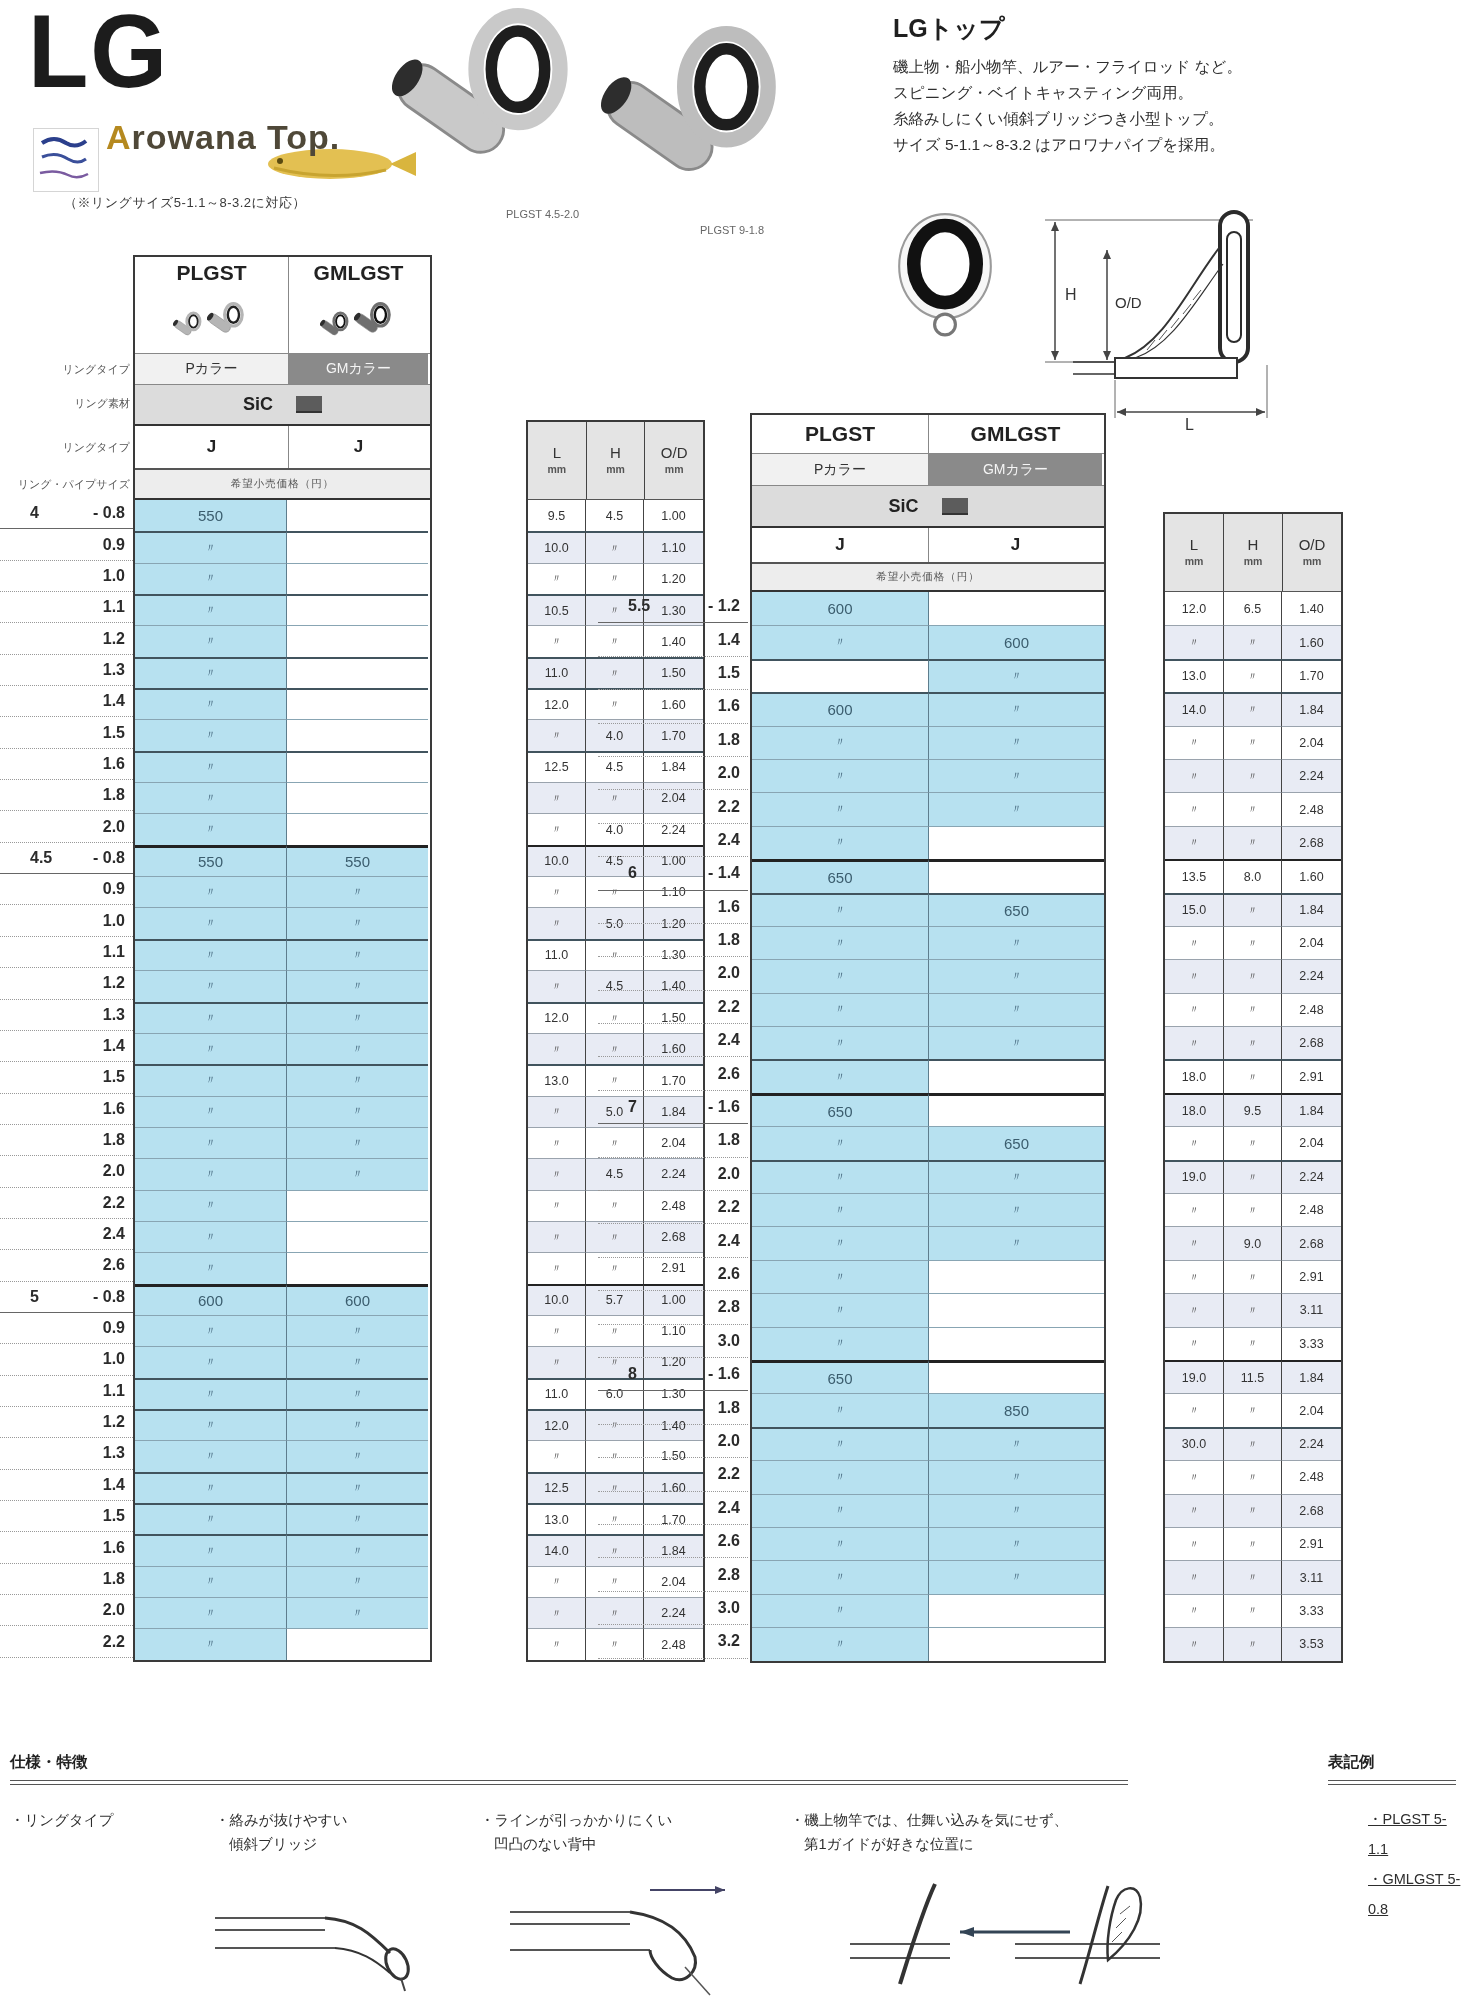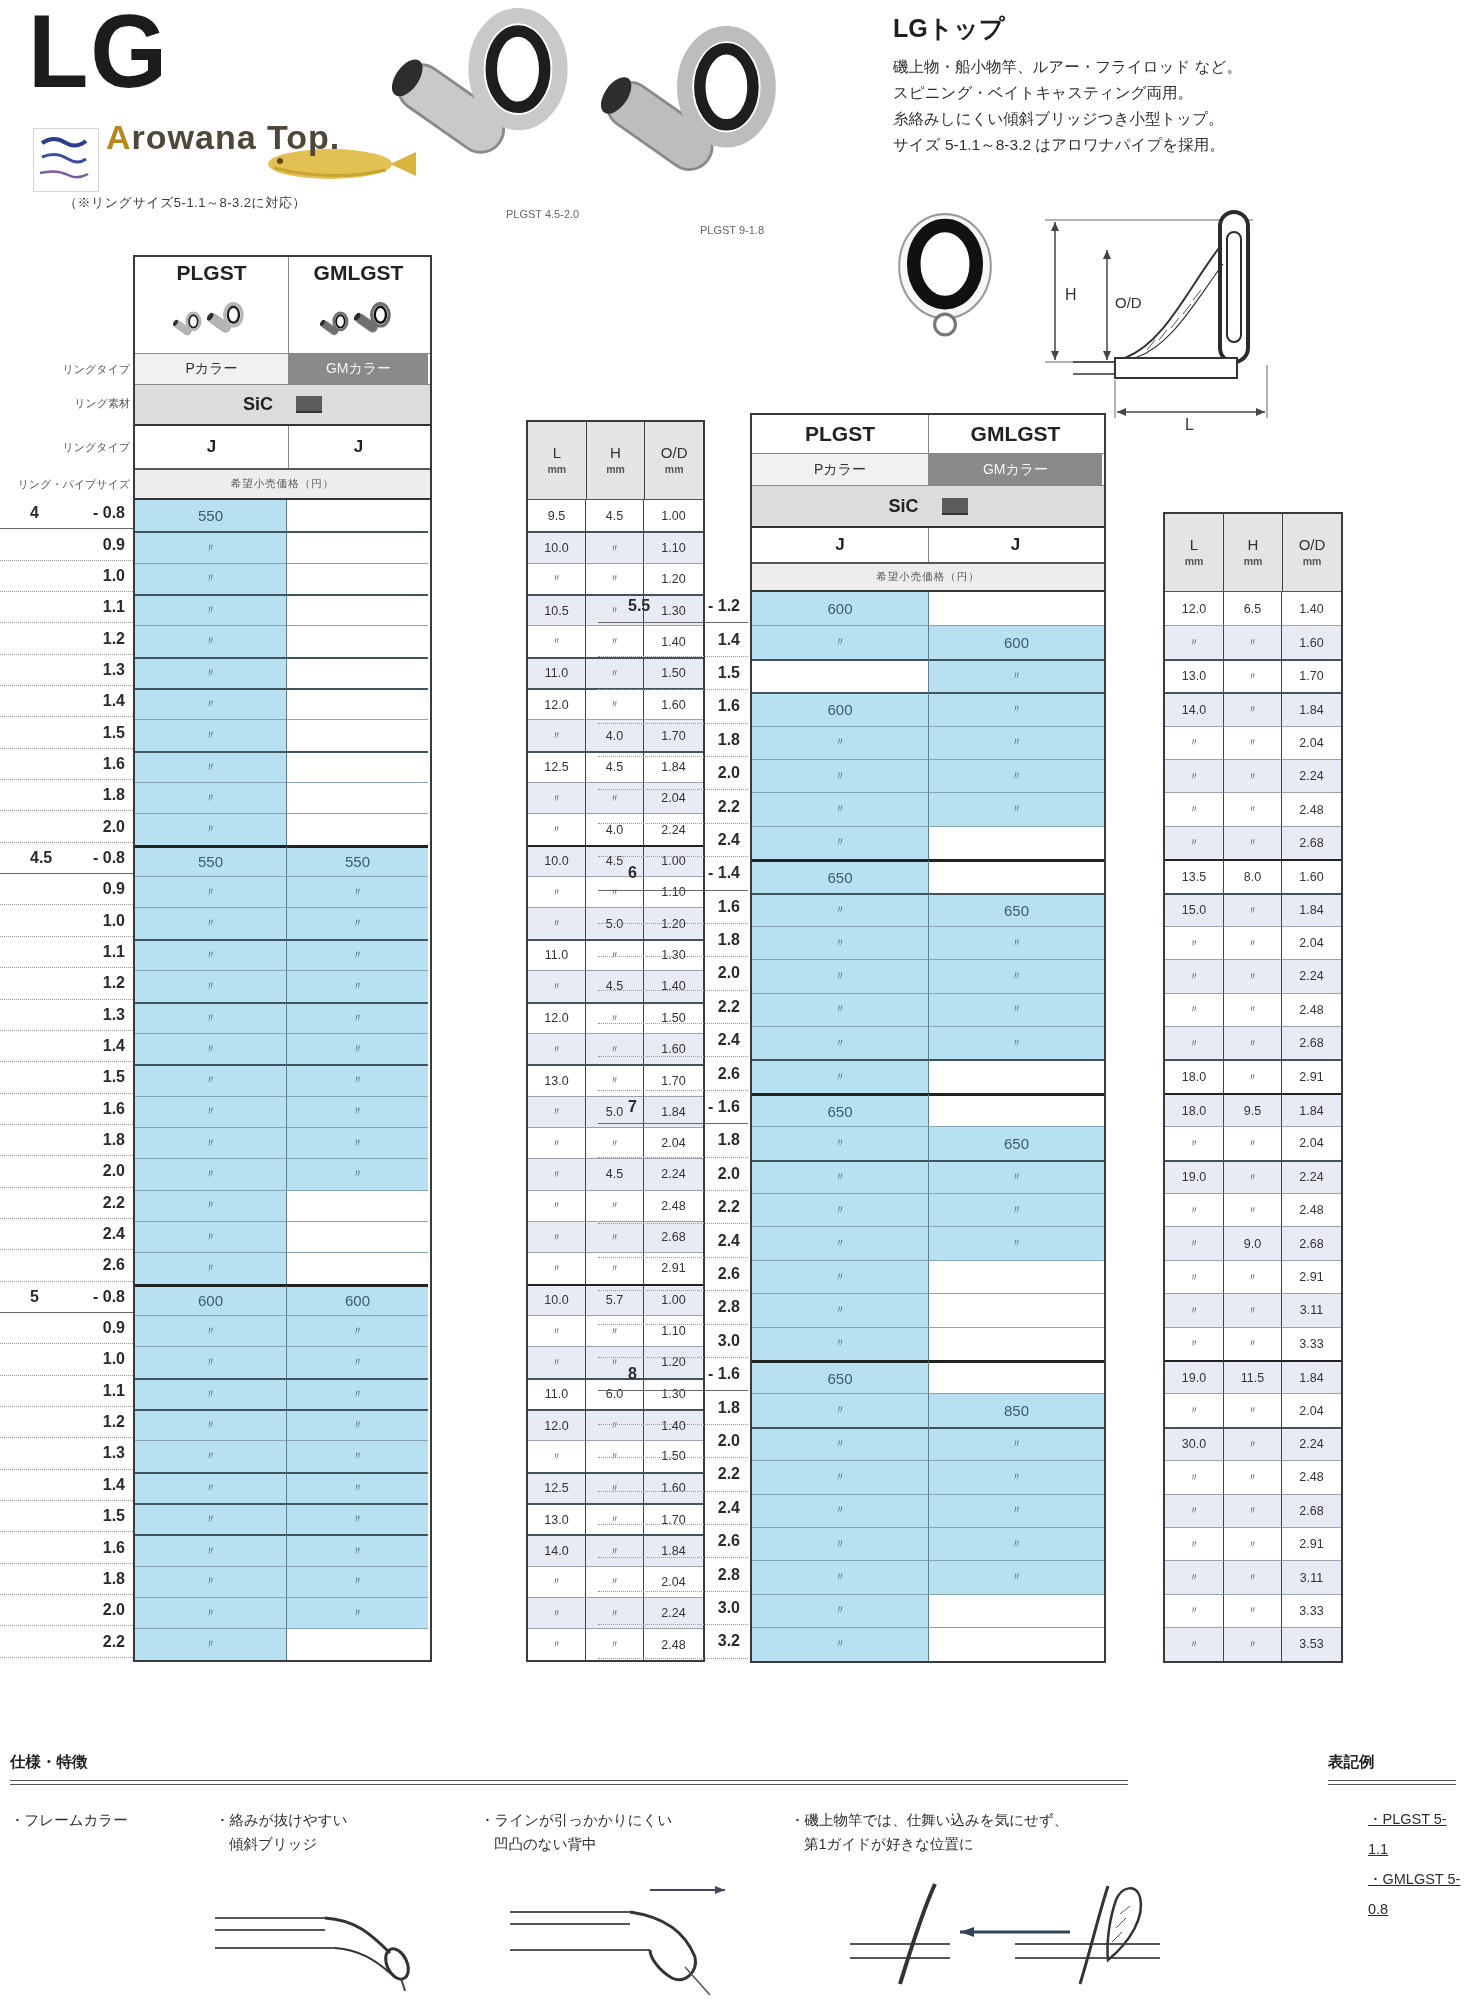--- a/index.html
+++ b/index.html
@@ -733,21 +733,21 @@
       <div class="nc n0 shade dit2">〃</div>
       <div class="nc n1 shade dit2">〃</div>
       <div class="nc n2 shade">3.53</div>
     </div>
 </div>
 
 <div class="abs sec-head" style="left:10px;top:1752px;">仕様・特徴</div>
 <div class="abs dbl-rule" style="left:10px;top:1780px;width:1118px;"></div>
 
 <div class="abs feat" style="left:10px;top:1808px;">
-  <div>・フレームカラー</div>
+  <div>・リングタイプ</div>
 </div>
 <div class="abs feat" style="left:215px;top:1808px;">
   <div>・絡みが抜けやすい</div>
   <div style="padding-left:14px;">傾斜ブリッジ</div>
 </div>
 <div class="abs feat" style="left:480px;top:1808px;">
   <div>・ラインが引っかかりにくい</div>
   <div style="padding-left:14px;">凹凸のない背中</div>
 </div>
 <div class="abs feat" style="left:790px;top:1808px;">

